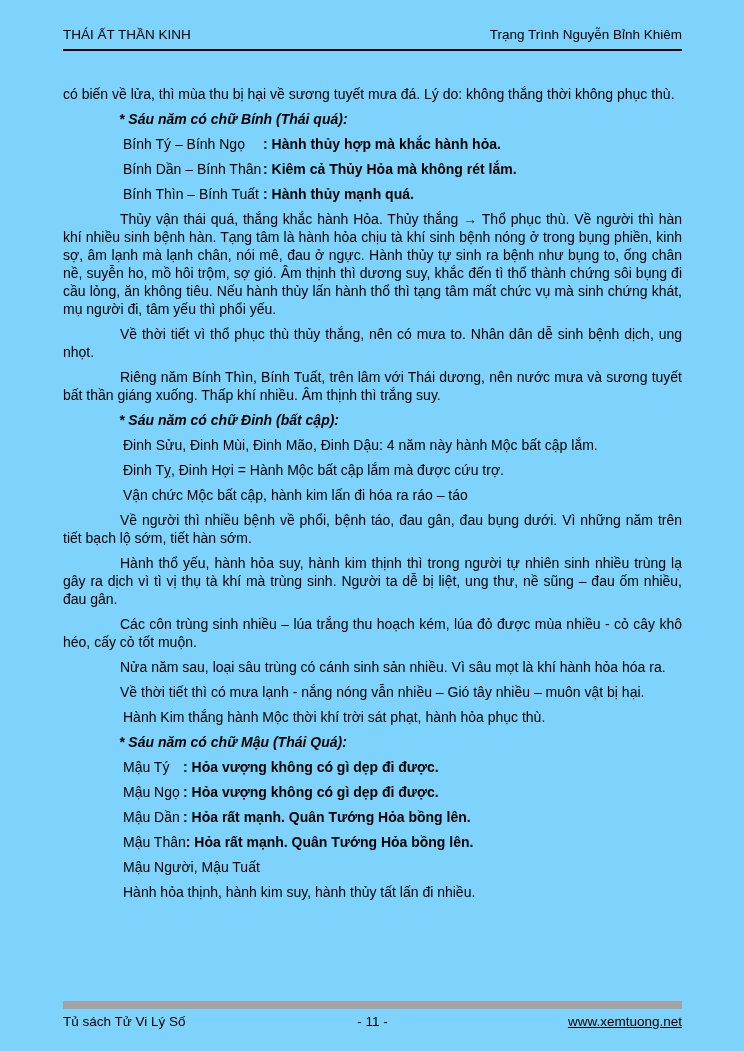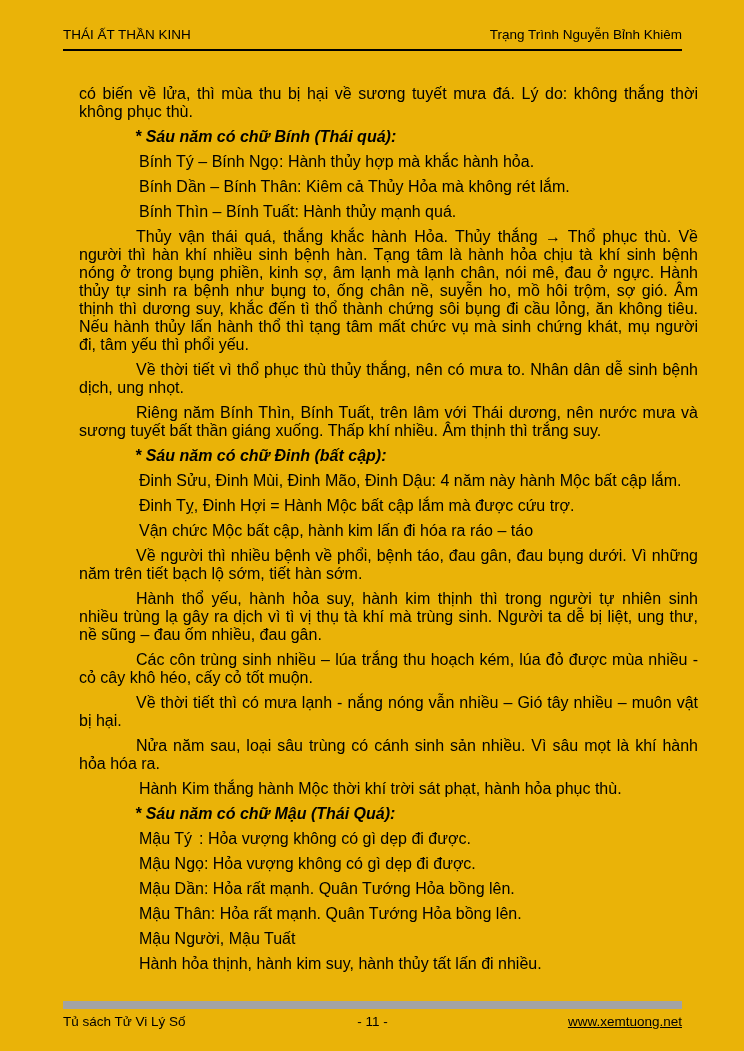--- a/index.html
+++ b/index.html
@@ -5,51 +5,51 @@
   html, body { margin: 0; padding: 0; }
   body {
     width: 744px; height: 1051px;
     background: #ffffff;
     color: #000000;
     font-family: "Liberation Sans", sans-serif;
   }
   .page {
     position: relative;
     width: 744px; height: 1051px;
-    background: #eab308;
+    background: #7dd3fc;
     overflow: hidden;
   }
   
   .header {
     position: absolute;
     top: 27px; left: 63px; right: 62px;
     display: flex;
     justify-content: space-between;
     align-items: flex-end;
     font-size: 13.5px;
     padding-bottom: 7px;
     border-bottom: 2px solid #000;
   }
   
   .content {
     position: absolute;
-    top: 85px; left: 79px;
+    top: 85px; left: 63px;
     width: 619px;
-    font-size: 16px;
+    font-size: 14px;
     line-height: 18px;
   }
   .p  { text-align: justify; text-indent: 57px; margin: 0 0 7px 0; }
   .p.cont { text-indent: 0; }
   .h  { font-weight: bold; font-style: italic; padding-left: 56px; margin: 0 0 7px 0; }
   .ln { padding-left: 60px; margin: 0 0 7px 0; }
   .it { display: flex; padding-left: 60px; margin: 0 0 7px 0; }
   .it .lbl { flex: 0 0 auto; }
   .it.w140 .lbl { min-width: 140px; }
   .it.w60  .lbl { min-width: 60px; }
-  .it .rest { flex: 1 1 auto; }
+  .it .rest { flex: 1 1 auto; font-weight: bold; }
   
   .footer {
     position: absolute;
     top: 1001px; left: 63px; right: 62px;
     border-top: 8px solid #a3a3a3;
     padding-top: 5px;
     display: flex;
     align-items: baseline;
     font-size: 13.5px;
   }
@@ -86,22 +86,22 @@
     <div class="p">Thủy vận thái quá, thắng khắc hành Hỏa. Thủy thắng → Thổ phục thù. Về người thì hàn khí nhiều sinh bệnh hàn. Tạng tâm là hành hỏa chịu tà khí sinh bệnh nóng ở trong bụng phiền, kinh sợ, âm lạnh mà lạnh chân, nói mê, đau ở ngực. Hành thủy tự sinh ra bệnh như bụng to, ống chân nề, suyễn ho, mồ hôi trộm, sợ gió. Âm thịnh thì dương suy, khắc đến tì thổ thành chứng sôi bụng đi cầu lỏng, ăn không tiêu. Nếu hành thủy lấn hành thổ thì tạng tâm mất chức vụ mà sinh chứng khát, mụ người đi, tâm yếu thì phổi yếu.</div>
     <div class="p">Về thời tiết vì thổ phục thù thủy thắng, nên có mưa to. Nhân dân dễ sinh bệnh dịch, ung nhọt.</div>
     <div class="p">Riêng năm Bính Thìn, Bính Tuất, trên lâm với Thái dương, nên nước mưa và sương tuyết bất thần giáng xuống. Thấp khí nhiều. Âm thịnh thì trắng suy.</div>
     <div class="h">* Sáu năm có chữ Đinh (bất cập):</div>
     <div class="ln">Đinh Sửu, Đinh Mùi, Đinh Mão, Đinh Dậu: 4 năm này hành Mộc bất cập lắm.</div>
     <div class="ln">Đinh Tỵ, Đinh Hợi = Hành Mộc bất cập lắm mà được cứu trợ.</div>
     <div class="ln">Vận chức Mộc bất cập, hành kim lấn đi hóa ra ráo – táo</div>
     <div class="p">Về người thì nhiều bệnh về phổi, bệnh táo, đau gân, đau bụng dưới. Vì những năm trên tiết bạch lộ sớm, tiết hàn sớm.</div>
     <div class="p">Hành thổ yếu, hành hỏa suy, hành kim thịnh thì trong người tự nhiên sinh nhiều trùng lạ gây ra dịch vì tì vị thụ tà khí mà trùng sinh. Người ta dễ bị liệt, ung thư, nề sũng – đau ốm nhiều, đau gân.</div>
     <div class="p">Các côn trùng sinh nhiều – lúa trắng thu hoạch kém, lúa đỏ được mùa nhiều - cỏ cây khô héo, cấy cỏ tốt muộn.</div>
+    <div class="p">Nửa năm sau, loại sâu trùng có cánh sinh sản nhiều. Vì sâu mọt là khí hành hỏa hóa ra.</div>
     <div class="p">Về thời tiết thì có mưa lạnh - nắng nóng vẫn nhiều – Gió tây nhiều – muôn vật bị hại.</div>
-    <div class="p">Nửa năm sau, loại sâu trùng có cánh sinh sản nhiều. Vì sâu mọt là khí hành hỏa hóa ra.</div>
     <div class="ln">Hành Kim thắng hành Mộc thời khí trời sát phạt, hành hỏa phục thù.</div>
     <div class="h">* Sáu năm có chữ Mậu (Thái Quá):</div>
     <div class="it w60">
       <span class="lbl">Mậu Tý</span>
       <span class="rest">: Hỏa vượng không có gì dẹp đi được.</span>
     </div>
     <div class="it w60">
       <span class="lbl">Mậu Ngọ</span>
       <span class="rest">: Hỏa vượng không có gì dẹp đi được.</span>
     </div>

